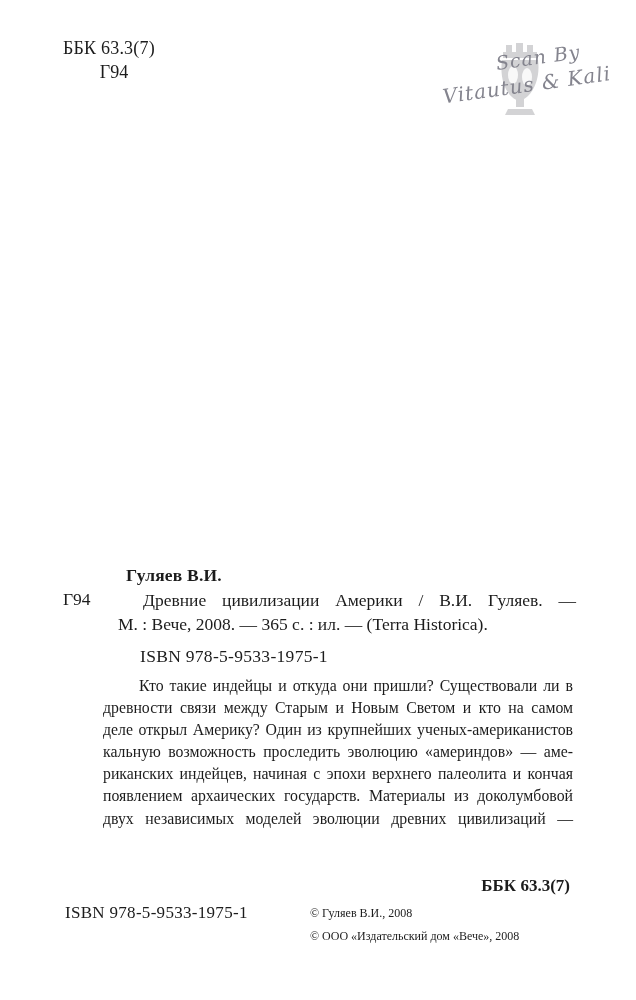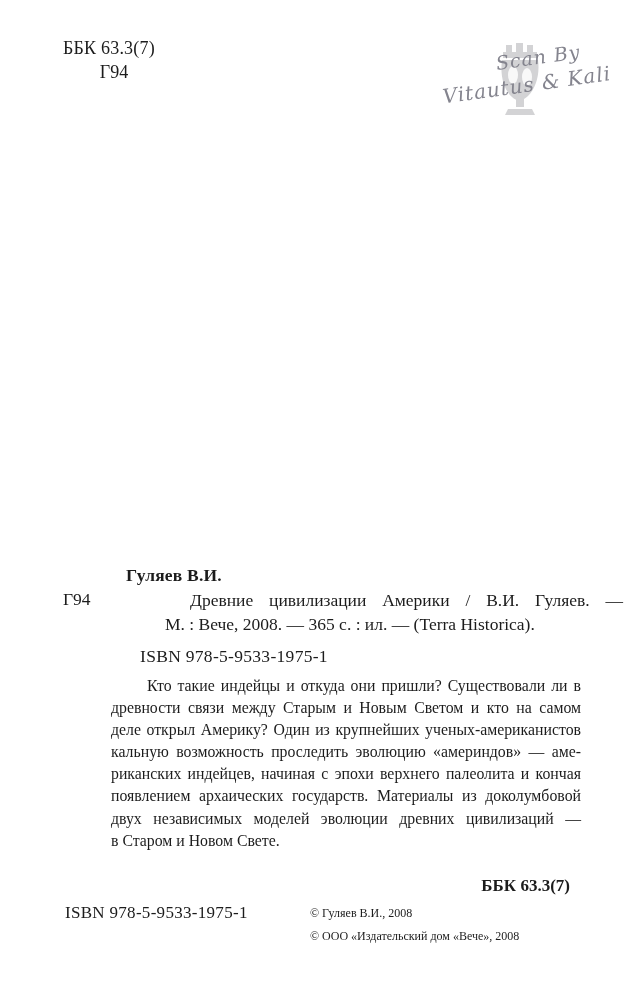--- a/index.html
+++ b/index.html
@@ -34,27 +34,27 @@
     text-align: center;
     line-height: 26px;
     letter-spacing: 1px;
   }
   .wm-line1 { font-size: 19px; padding-left: 30px; }
   .wm-line2 { font-size: 20px; }
 
   
   .cat-author { left: 126px; top: 565px; font-size: 17.5px; font-weight: bold; letter-spacing: 0.2px; }
   .cat-code   { left: 63px;  top: 589px; font-size: 17.5px; }
-  .cat-lines  { left: 118px; top: 589px; width: 458px; font-size: 17.5px; line-height: 23.5px; margin-left: 47px; }
+  .cat-lines  { left: 118px; top: 589px; width: 458px; font-size: 17.5px; line-height: 23.5px; }
   .cat-line-just { text-align: justify; text-align-last: justify; }
   .cat-line-1 { text-indent: 25px; }
   .cat-isbn { left: 140px; top: 646px; font-size: 17.5px; letter-spacing: 0.3px; }
 
   
-  .annotation { left: 111px; top: 675px; width: 470px; font-size: 15.8px; line-height: 22.1px; }
+  .annotation { left: 103px; top: 675px; width: 470px; font-size: 15.8px; line-height: 22.1px; }
   .ann-line { text-align: justify; text-align-last: justify; }
   .ann-line.first { text-indent: 36px; }
   .ann-line.last { text-align-last: left; }
 
   
   .bbk-bottom { left: 103px; top: 876px; width: 467px; text-align: right; font-size: 17px; font-weight: bold; }
 
   
   .footer-isbn { left: 65px; top: 903px; font-size: 17px; letter-spacing: 0.3px; }
   .footer-copy { left: 310px; top: 902px; font-size: 12px; line-height: 23px; }
@@ -98,21 +98,20 @@
   <div class="abs cat-isbn">ISBN 978-5-9533-1975-1</div>
 
   <div class="abs annotation">
     <div class="ann-line first">Кто такие индейцы и откуда они пришли? Существовали ли в</div>
     <div class="ann-line">древности связи между Старым и Новым Светом и кто на самом</div>
     <div class="ann-line">деле открыл Америку? Один из крупнейших ученых-американистов</div>
     <div class="ann-line">кальную возможность проследить эволюцию «америндов» — аме-</div>
     <div class="ann-line">риканских индейцев, начиная с эпохи верхнего палеолита и кончая</div>
     <div class="ann-line">появлением архаических государств. Материалы из доколумбовой</div>
     <div class="ann-line">двух независимых моделей эволюции древних цивилизаций —</div>
-    <div class="ann-line last">в Старом и Новом Свете.</div>
   </div>
 
   <div class="abs bbk-bottom">ББК 63.3(7)</div>
 
   <div class="abs footer-isbn">ISBN 978-5-9533-1975-1</div>
   <div class="abs footer-copy">
     <div>© Гуляев В.И., 2008</div>
     <div>© ООО «Издательский дом «Вече», 2008</div>
   </div>
 

